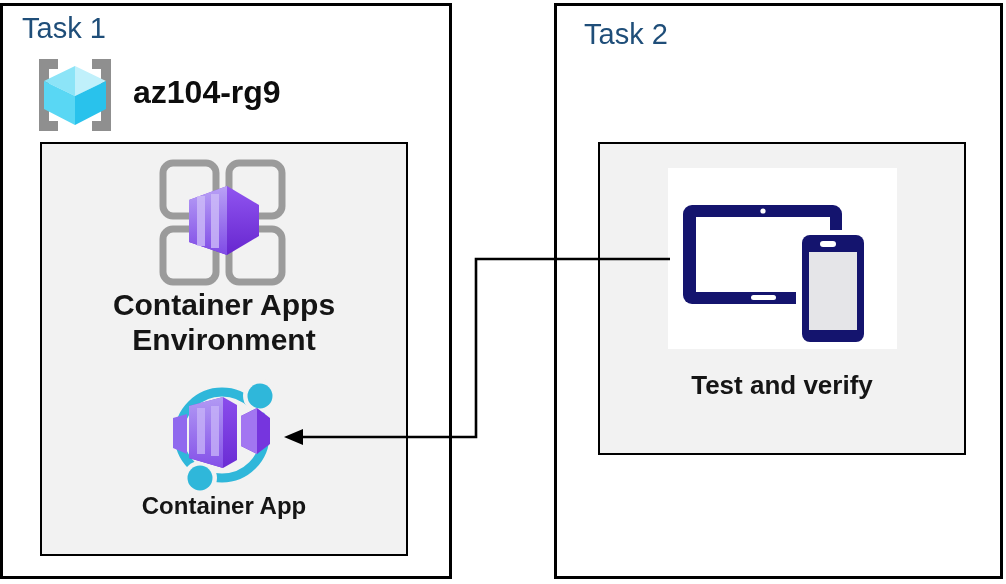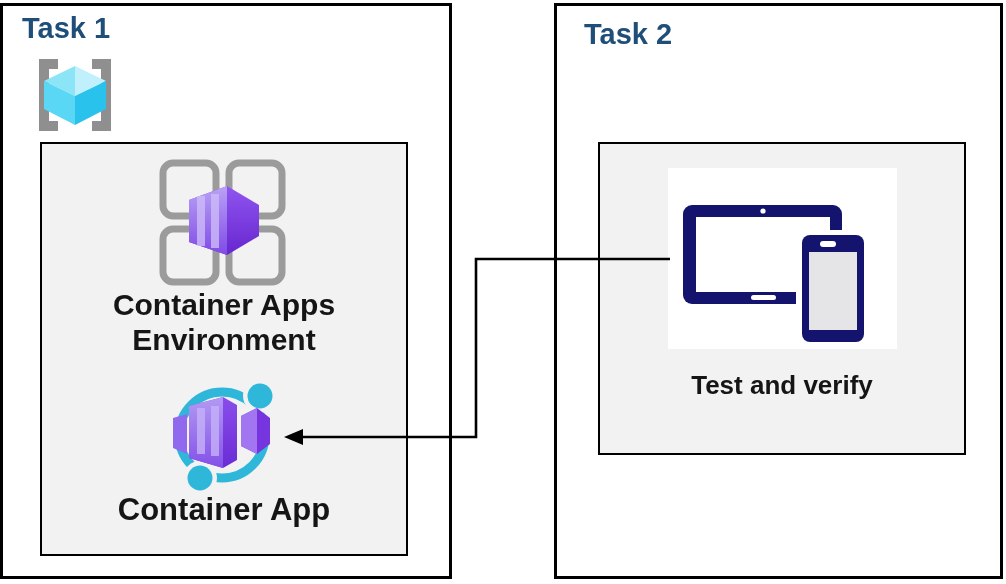--- a/index.html
+++ b/index.html
@@ -3,21 +3,21 @@
 <meta charset="utf-8">
 <style>
   html,body{margin:0;padding:0;background:#ffffff;}
   .canvas{
     position:relative;width:1006px;height:584px;background:#ffffff;
     font-family:"Liberation Sans", sans-serif;color:#111;overflow:hidden;
   }
   .abs{position:absolute;box-sizing:border-box;}
   .task-box{border:3px solid #000;background:#fff;}
   .panel{border:2px solid #000;background:#f2f2f2;}
-  .task-title{font-size:29px;font-weight:bold;color:#1f4e79;letter-spacing:0;}
+  .task-title{font-size:29px;font-weight:normal;color:#1f4e79;letter-spacing:0;}
   .caption{font-weight:bold;color:#151515;text-align:center;line-height:1.16;}
   .rg-name{font-size:32px;font-weight:bold;color:#0d0d0d;}
   .white-card{background:#ffffff;}
   svg{display:block;}
 </style>
 </head>
 <body>
 
 <div class="canvas">
 
@@ -28,20 +28,21 @@
   <svg class="abs" style="left:28px;top:56px;" width="94" height="78" viewBox="0 0 94 78">
     <path d="M30 8 L16 8 L16 70 L30 70" fill="none" stroke="#8f8f8f" stroke-width="10"></path>
     <path d="M64 8 L78 8 L78 70 L64 70" fill="none" stroke="#8f8f8f" stroke-width="10"></path>
     <g>
       <polygon points="47,10 16,25 47,40" fill="#8ce4f7"></polygon>
       <polygon points="47,10 78,25 47,40" fill="#c0f0fb"></polygon>
       <polygon points="16,25 47,40 47,69 16,53" fill="#59d7f4"></polygon>
       <polygon points="78,25 47,40 47,69 78,53" fill="#29c2ec"></polygon>
     </g>
   </svg>
+  <div class="abs rg-name" style="left:133px;top:74px;">az104-rg9</div>
 
   <div class="abs panel" style="left:40px;top:142px;width:368px;height:414px;"></div>
 
   <svg class="abs" style="left:153px;top:150px;" width="140" height="140" viewBox="0 0 140 140">
     <defs>
       <linearGradient id="envFront" x1="0" y1="0" x2="0" y2="1">
         <stop offset="0" stop-color="#b9a2f6"></stop>
           <stop offset="1" stop-color="#7f4ae6"></stop>
       </linearGradient>
       <linearGradient id="envSide" x1="0" y1="0" x2="0" y2="1">
@@ -83,21 +84,21 @@
     <g>
       <polygon points="12,42 26,38 26,78 12,72" fill="#9069ee"></polygon>
       <polygon points="28,30 62,21 76,29 76,84 62,92 28,82" fill="url(#appSide)"></polygon>
       <polygon points="28,30 62,21 62,92 28,82" fill="url(#appFront)"></polygon>
       <rect x="36" y="32" width="8" height="46" fill="#c6b2f7" opacity="0.8"></rect>
       <rect x="50" y="30" width="8" height="50" fill="#c6b2f7" opacity="0.8"></rect>
       <polygon points="80,40 96,32 109,42 109,68 96,78 80,70" fill="#7635de"></polygon>
       <polygon points="80,40 96,32 96,78 80,70" fill="#a276f1"></polygon>
     </g>
   </svg>
-  <div class="abs caption" style="left:42px;top:492px;width:364px;font-size:31px;">Container App</div>
+  <div class="abs caption" style="left:42px;top:492px;width:364px;font-size:24px;">Container App</div>
 
   <div class="abs task-box" style="left:554px;top:3px;width:449px;height:576px;"></div>
 
   <div class="abs task-title" style="left:584px;top:18px;">Task 2</div>
 
   <div class="abs panel" style="left:598px;top:142px;width:368px;height:313px;"></div>
 
   <div class="abs white-card" style="left:668px;top:168px;width:229px;height:181px;"></div>
   <svg class="abs" style="left:668px;top:168px;" width="229" height="181" viewBox="0 0 229 181">
     <g>

